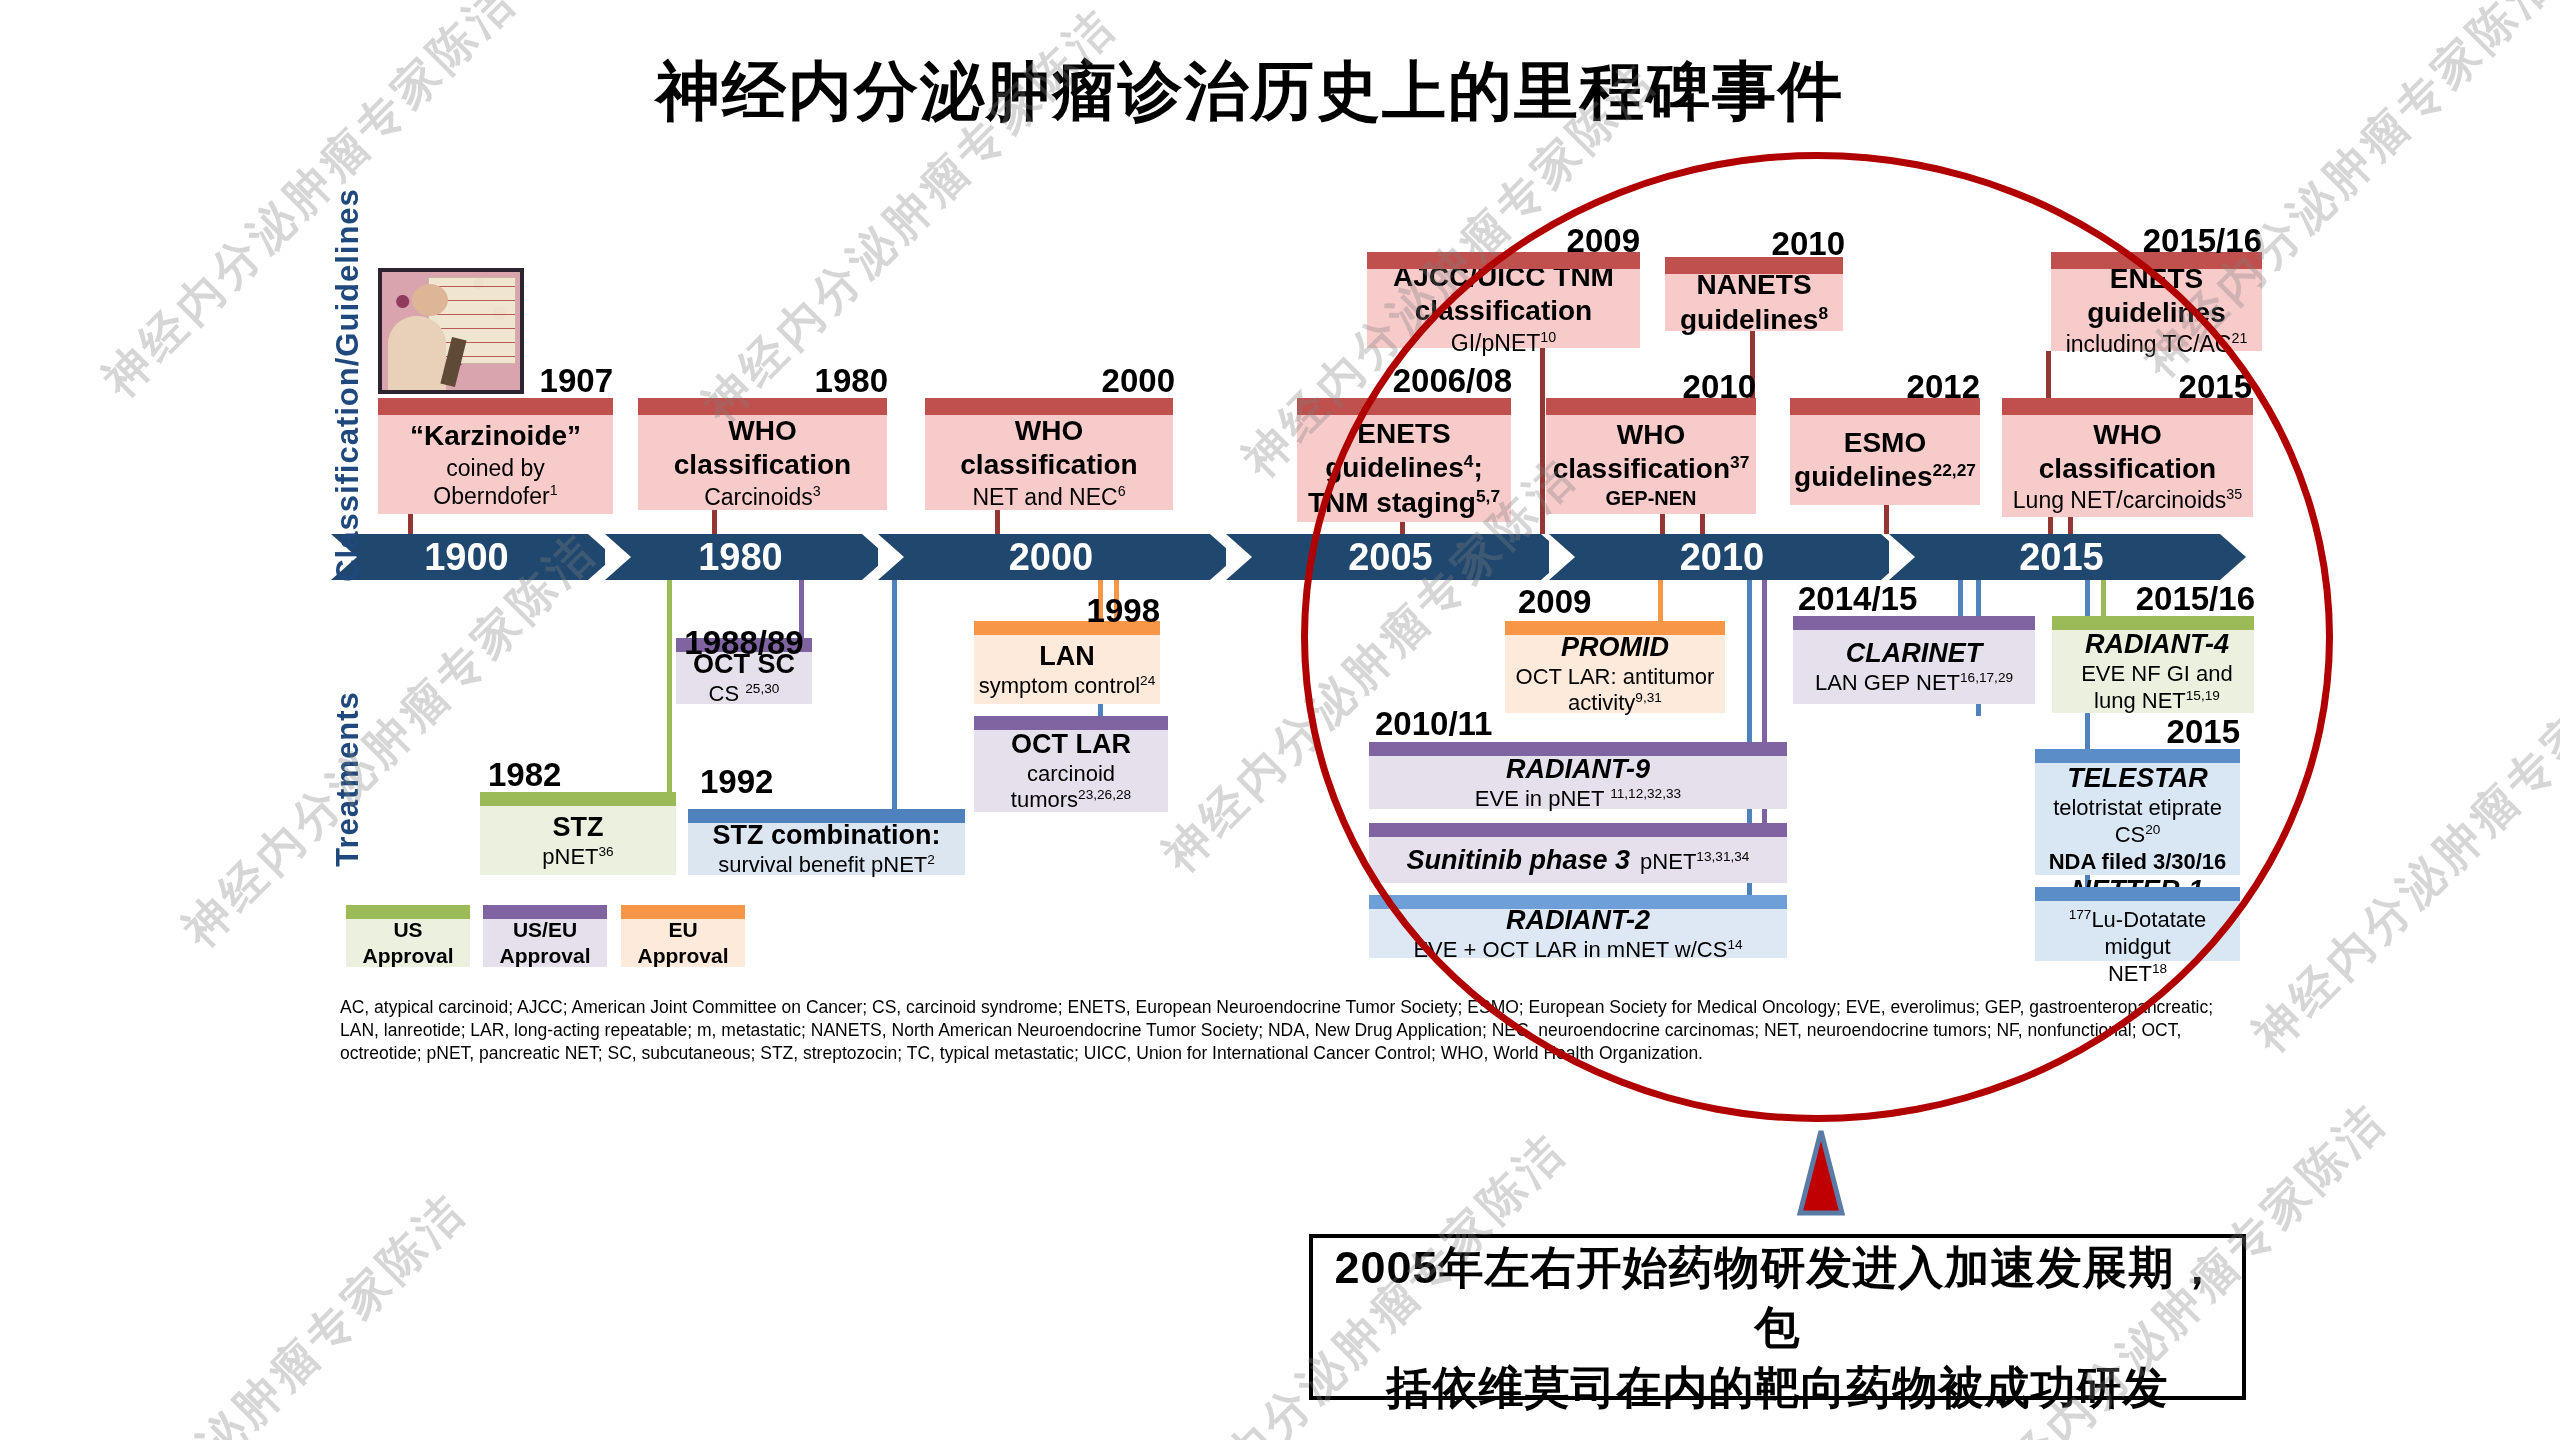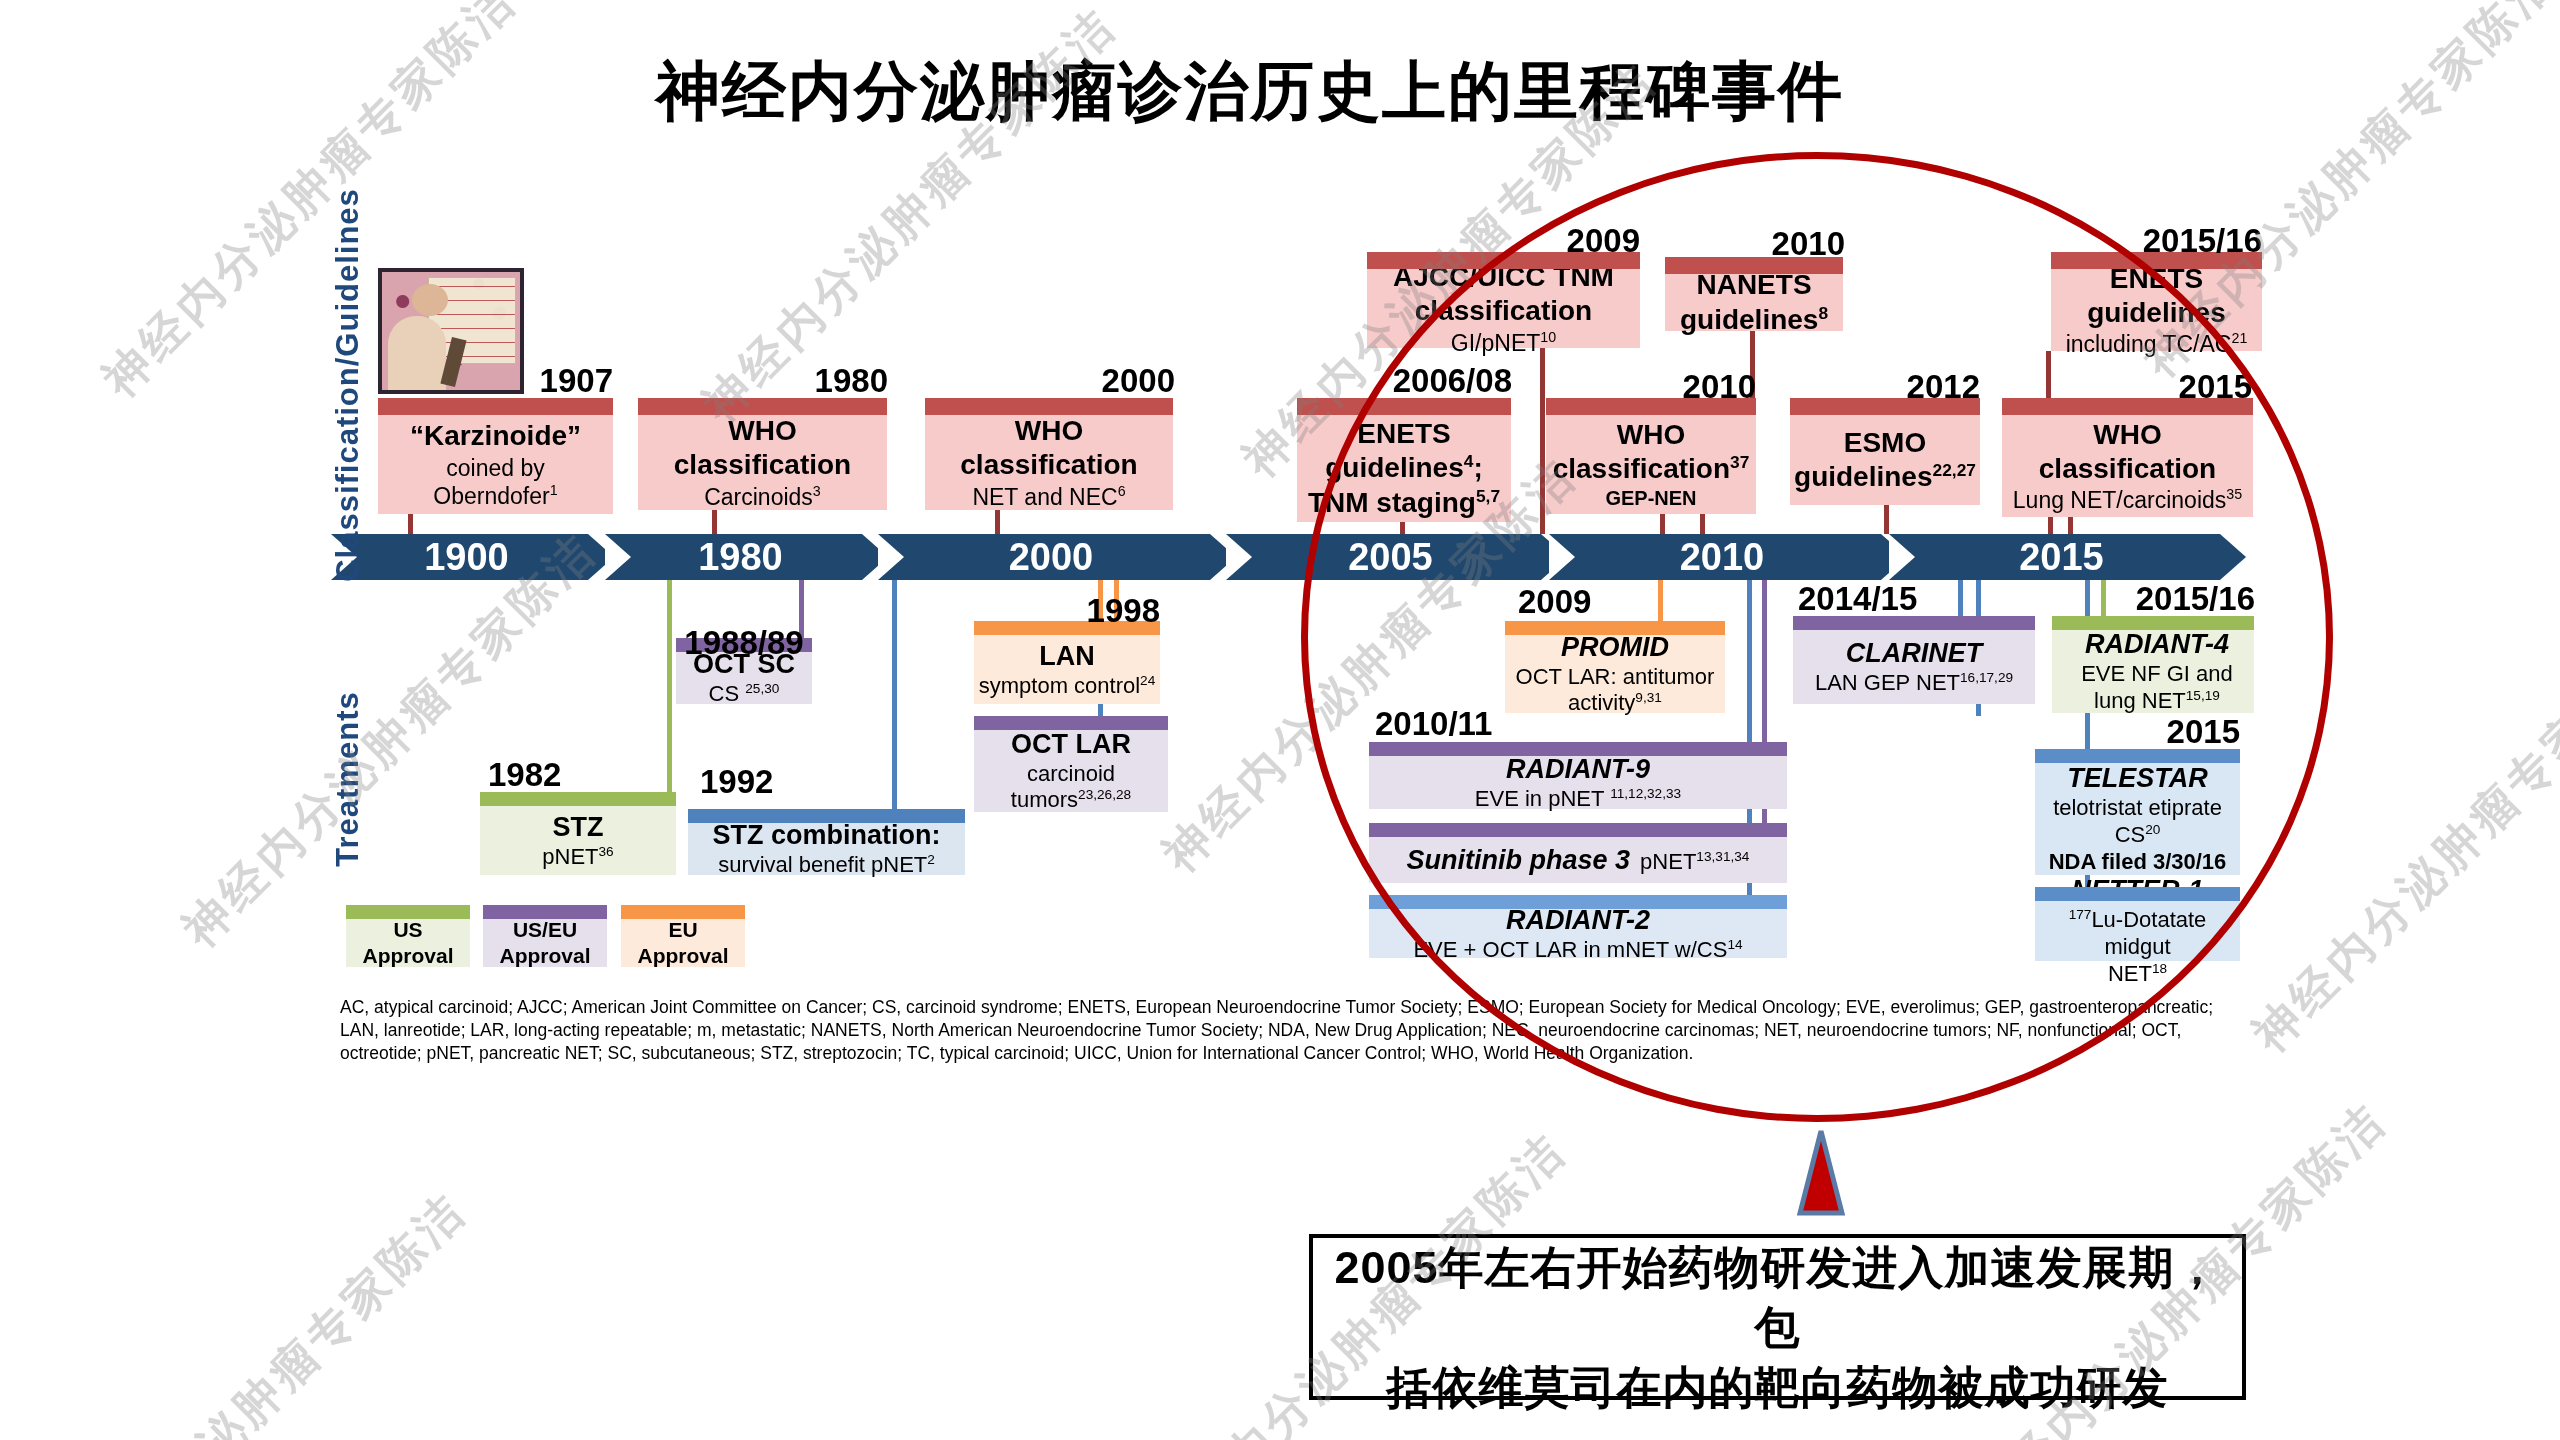--- a/index.html
+++ b/index.html
@@ -306,21 +306,21 @@
     <div class="t">Approval</div>
   </div>
   <div class="ebox treat orange leg" style="left:621px;top:905px;width:124px;height:62px;">
     <div class="t">EU</div>
     <div class="t">Approval</div>
   </div>
 
   <div class="foot">
     <div>AC, atypical carcinoid; AJCC; American Joint Committee on Cancer; CS, carcinoid syndrome; ENETS, European Neuroendocrine Tumor Society; ESMO; European Society for Medical Oncology; EVE, everolimus; GEP, gastroenteropancreatic;</div>
     <div>LAN, lanreotide; LAR, long-acting repeatable; m, metastatic; NANETS, North American Neuroendocrine Tumor Society; NDA, New Drug Application; NEC, neuroendocrine carcinomas; NET, neuroendocrine tumors; NF, nonfunctional; OCT,</div>
-    <div>octreotide; pNET, pancreatic NET; SC, subcutaneous; STZ, streptozocin; TC, typical carcinoid; UICC, Union for International Cancer Control; WHO, World Health Organization.</div>
+    <div>octreotide; pNET, pancreatic NET; SC, subcutaneous; STZ, streptozocin; TC, typical metastatic; UICC, Union for International Cancer Control; WHO, World Health Organization.</div>
   </div>
 
   <div class="circle"></div>
 
   <svg class="ptr" width="48" height="88" viewBox="0 0 48 88">
     <polygon points="24,3 45,85 3,85" fill="#C00000" stroke="#5A7BA5" stroke-width="5"></polygon>
   </svg>
 
   <div class="callout">
     <div>2005年左右开始药物研发进入加速发展期，包</div>

